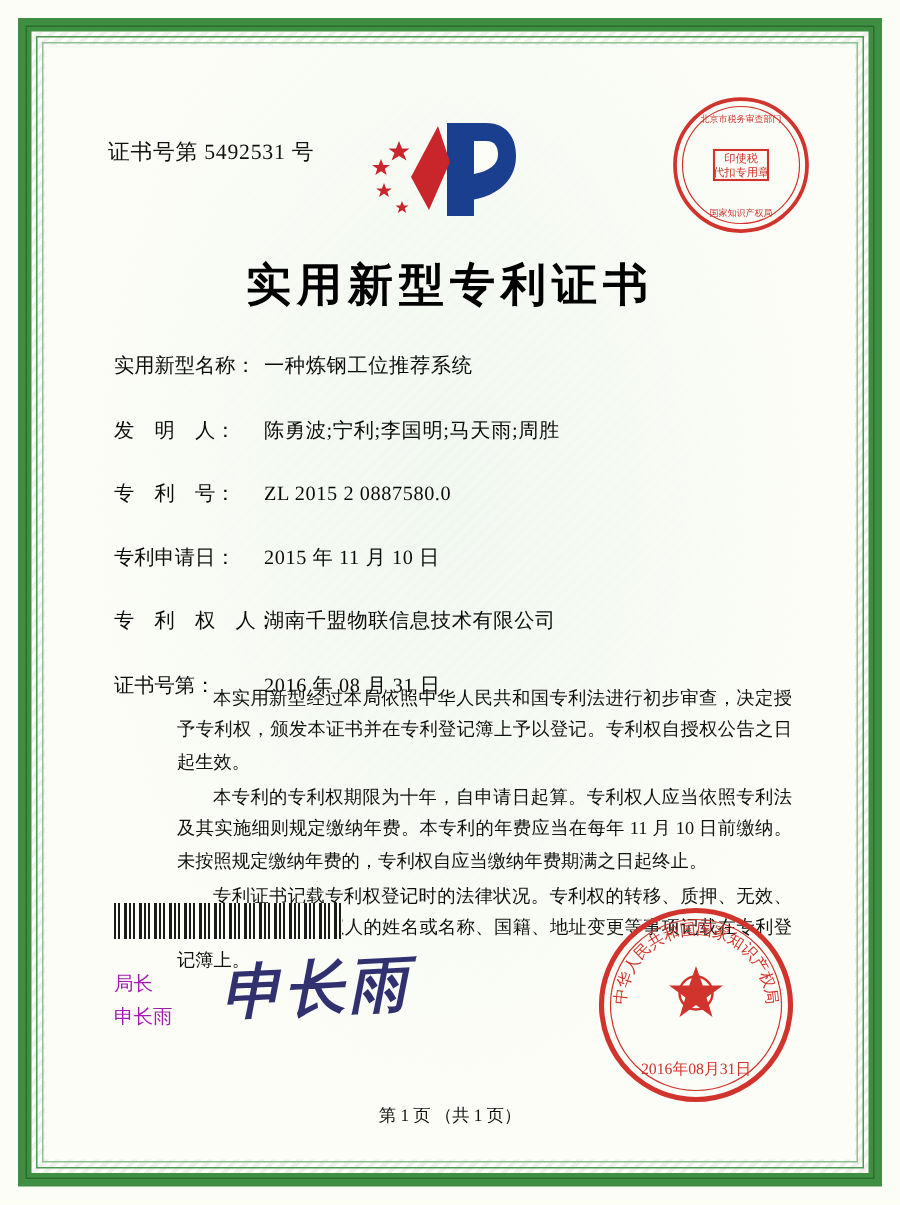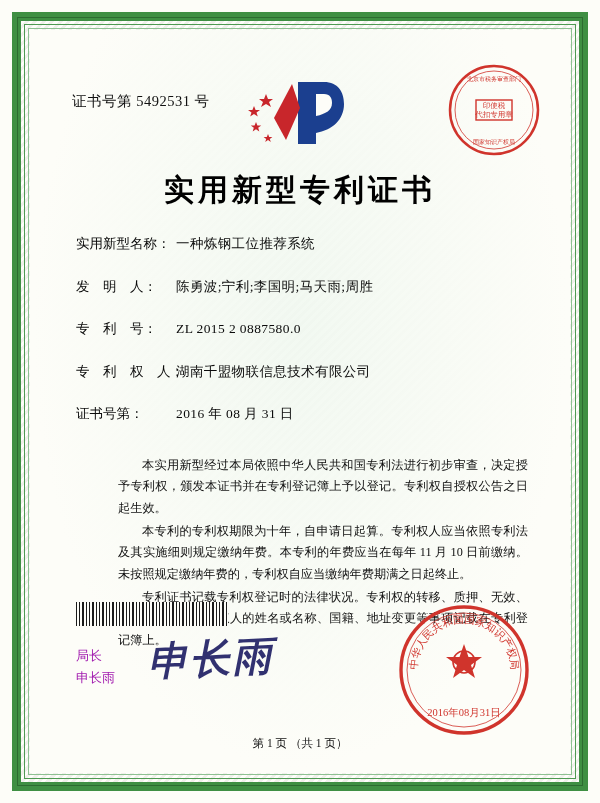--- a/index.html
+++ b/index.html
@@ -273,20 +273,24 @@
         <span class="field-label">实用新型名称：</span>
         <span class="field-value">一种炼钢工位推荐系统</span>
       </div>
       <div class="field-row">
         <span class="field-label">发　明　人：</span>
         <span class="field-value">陈勇波;宁利;李国明;马天雨;周胜</span>
       </div>
       <div class="field-row">
         <span class="field-label">专　利　号：</span>
         <span class="field-value">ZL 2015 2 0887580.0</span>
+      </div>
+      <div class="field-row">
+        <span class="field-label">专利申请日：</span>
+        <span class="field-value">2015 年 11 月 10 日</span>
       </div>
       <div class="field-row">
         <span class="field-label">专　利　权　人：</span>
         <span class="field-value">湖南千盟物联信息技术有限公司</span>
       </div>
       <div class="field-row">
         <span class="field-label">证书号第：</span>
         <span class="field-value">2016 年 08 月 31 日</span>
       </div>
     </div>

